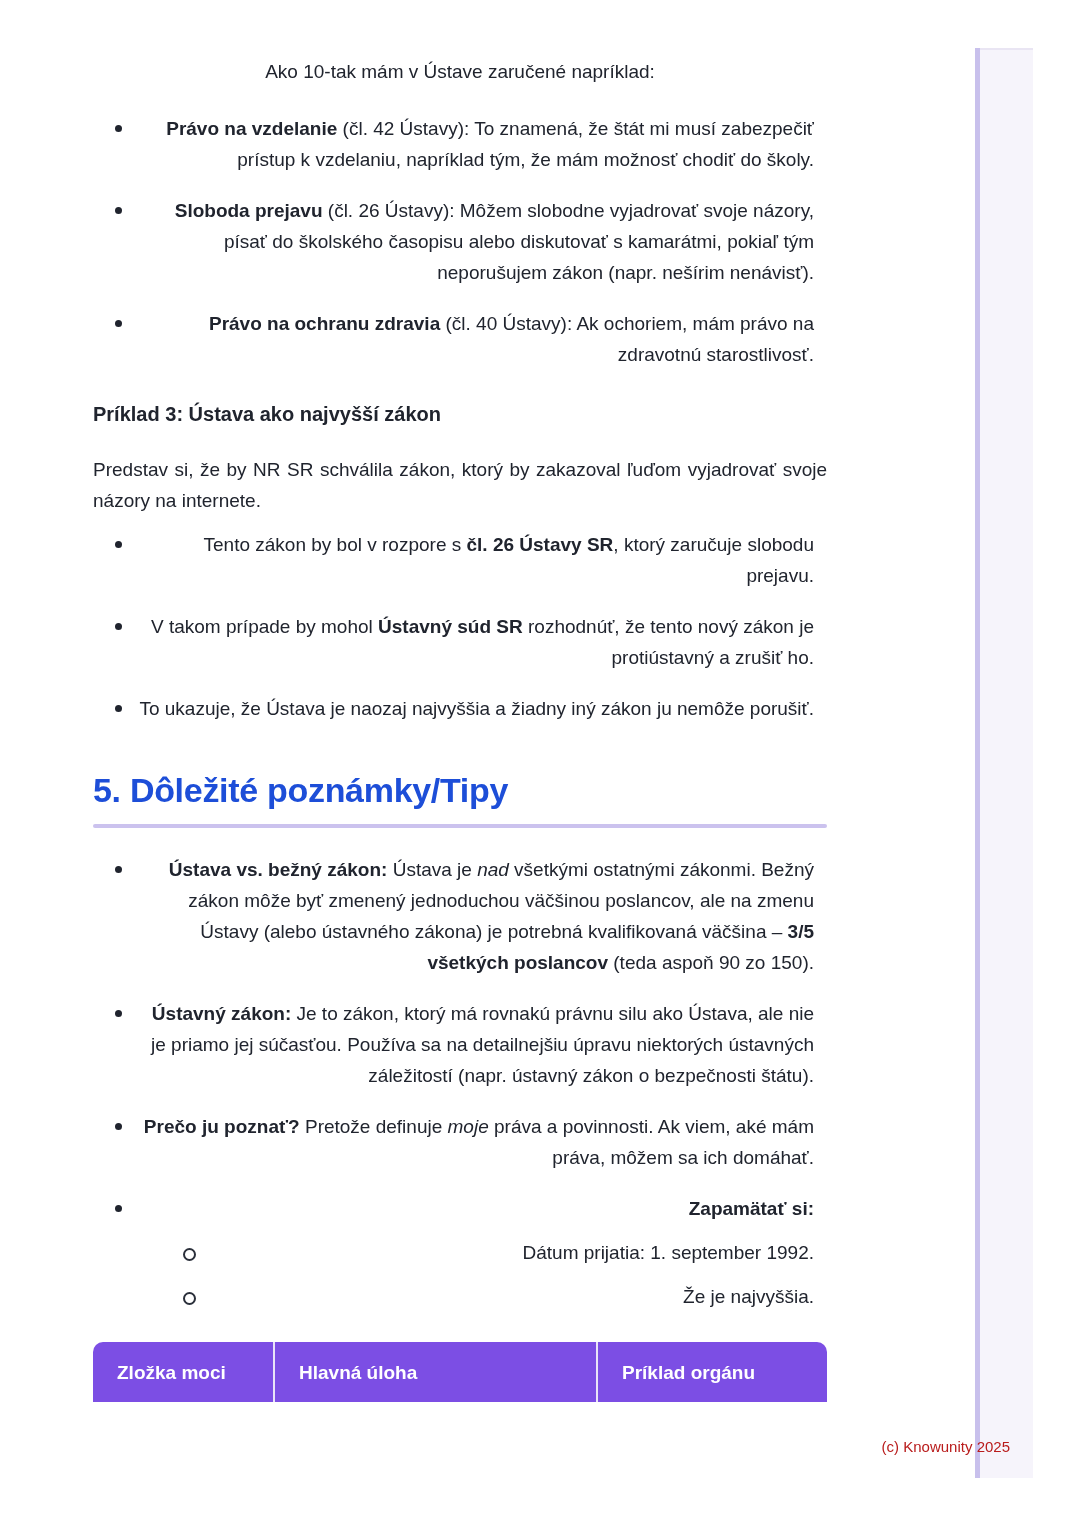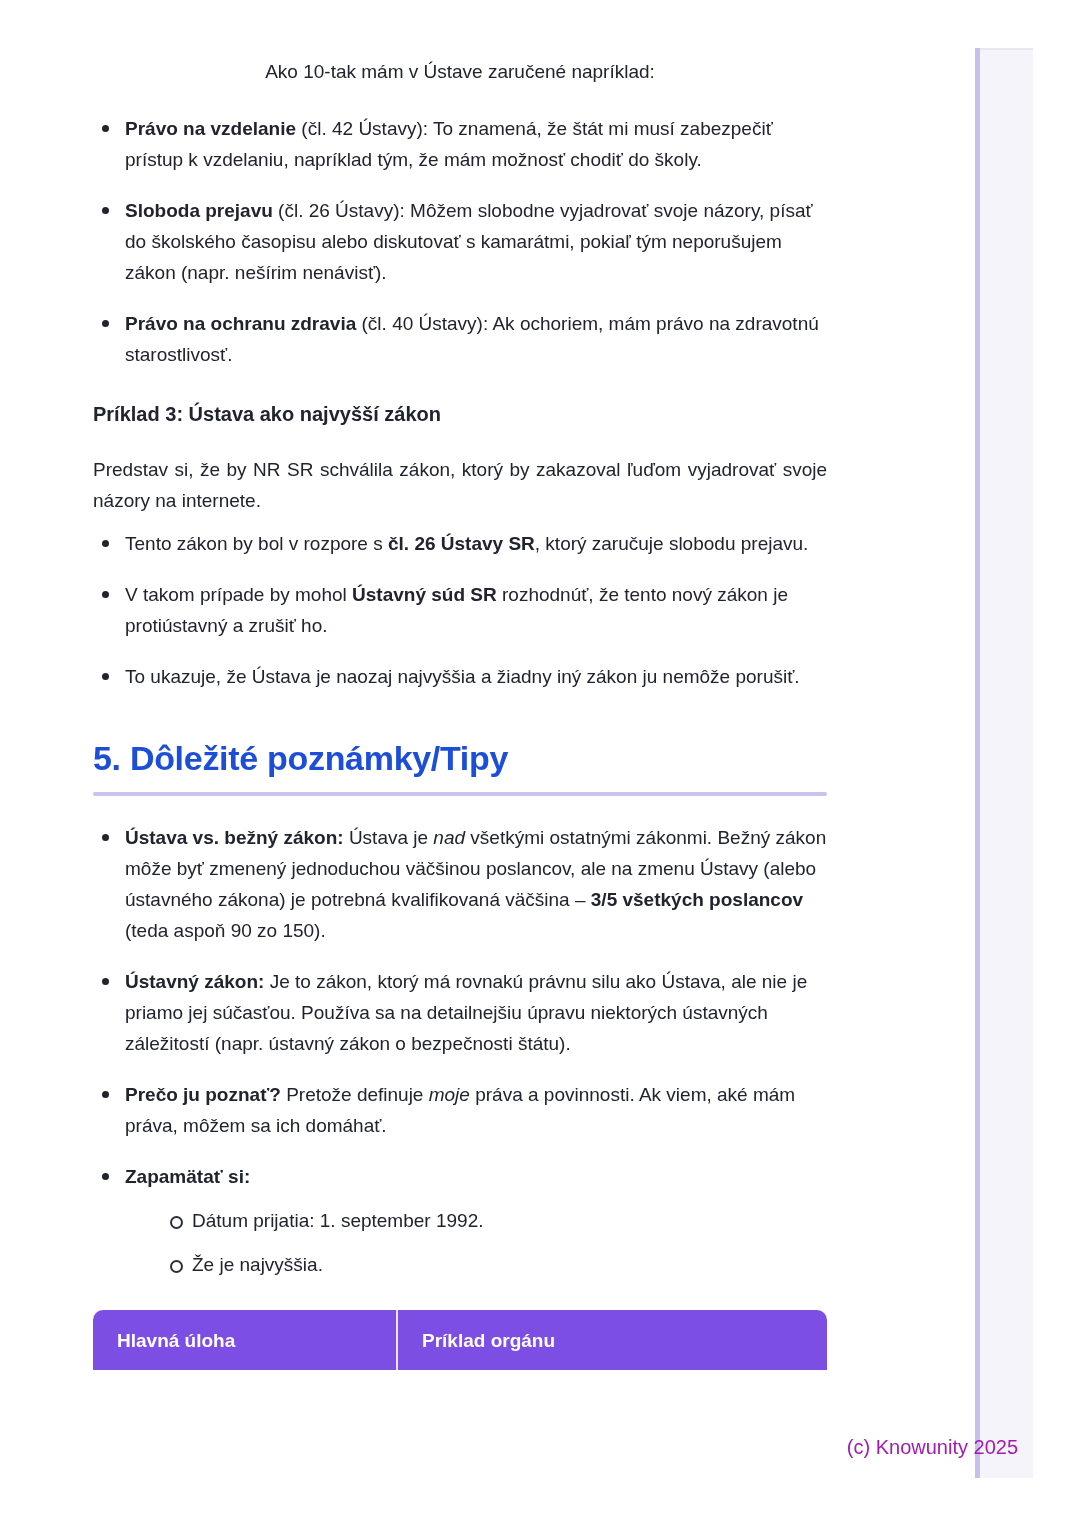--- a/index.html
+++ b/index.html
@@ -18,21 +18,21 @@
   .content {
     position: absolute;
     left: 93px; top: 56px;
     width: 734px;
     z-index: 2;
   }
 
   p { margin: 0; }
   .intro-para { margin-bottom: 26px; text-align: center; }
 
-  ul.main-list { list-style: none; margin: 0; padding: 0; }
+  ul.main-list { list-style: none; margin: 13px; padding: 0; text-align: right; }
   ul.main-list > li { position: relative; padding-left: 32px; margin-bottom: 20px; }
   ul.main-list > li::before {
     content: "";
     position: absolute; left: 9px; top: 12px;
     width: 7px; height: 7px; border-radius: 50%;
     background: #20242e;
   }
 
   .example-heading {
     font-size: 20px; font-weight: 700;
@@ -73,43 +73,43 @@
     overflow: hidden;
   }
   .th-cell {
     display: flex; align-items: center;
     padding-left: 24px;
     color: #ffffff; font-weight: 700; font-size: 19px;
     flex: 0 0 auto;
   }
   .th-cell.c1 { width: 180px; }
   .th-cell.c2 { width: 303px; }
-  .th-cell.c3 { width: 249px; }
+  .th-cell.c3 { width: 249px; margin-left: 20px; }
   .th-cell + .th-cell { border-left: 2px solid #e9e4f8; }
 
   .page-strip-line {
     position: absolute; left: 975px; top: 48px;
     width: 5px; height: 1430px;
     background: #c8c0ec;
     z-index: 1;
   }
   .page-strip {
     position: absolute; left: 980px; top: 48px;
     width: 53px; height: 1430px;
     background: #f6f4fb;
     border-top: 2px solid #e9e5f3;
     z-index: 0;
   }
 
   .copyright {
-    position: absolute; left: 8px; top: 1437px;
+    position: absolute; left: 0; top: 1437px;
     width: 1010px;
     text-align: right;
-    font-size: 20px; line-height: 20px;
-    color: #a21caf;
+    font-size: 15px; line-height: 20px;
+    color: #b91c1c;
     z-index: 3;
   }
 </style>
 </head>
 <body>
 
 <div class="content">
 
   <p class="intro-para">Ako 10-tak mám v Ústave zaručené napríklad:</p>
 
@@ -138,20 +138,21 @@
     <li><span class="b">Prečo ju poznať? </span><span>Pretože definuje </span><span class="i">moje</span><span> práva a povinnosti. Ak viem, aké mám práva, môžem sa ich domáhať.</span></li>
     <li><span class="b">Zapamätať si:</span>
       <ul class="sub-list">
         <li>Dátum prijatia: 1. september 1992.</li>
         <li>Že je najvyššia.</li>
       </ul>
     </li>
   </ul>
 
   <div class="table-header">
+    <div class="th-cell c1">Zložka moci</div>
     <div class="th-cell c2">Hlavná úloha</div>
     <div class="th-cell c3">Príklad orgánu</div>
   </div>
 
 </div>
 
 <div class="page-strip"></div>
 <div class="page-strip-line"></div>
 
 <div class="copyright">(c) Knowunity 2025</div>

